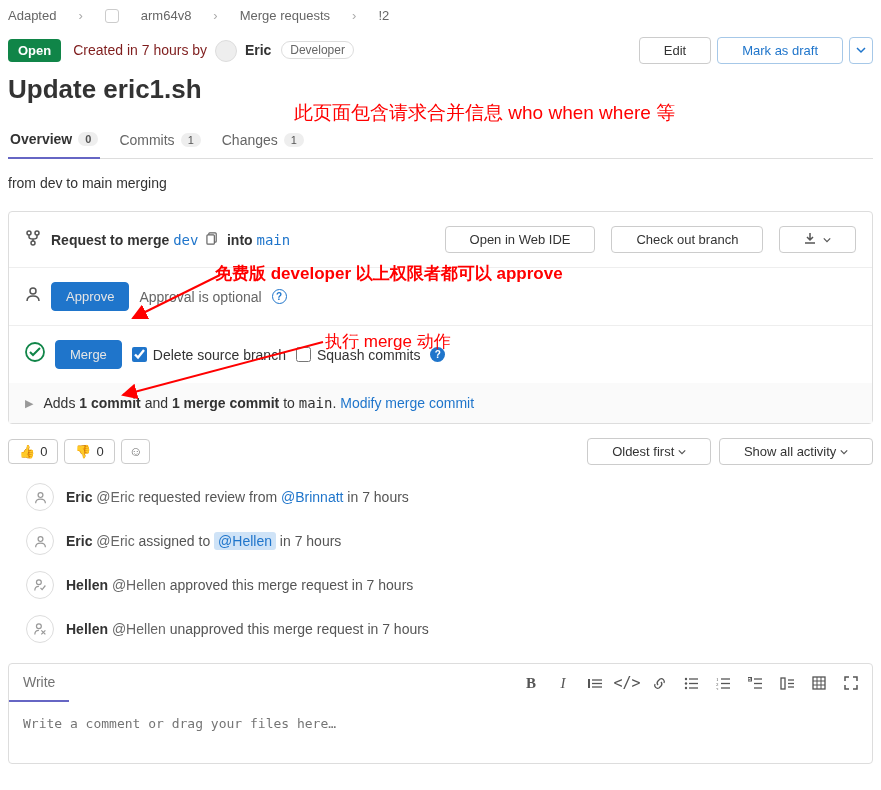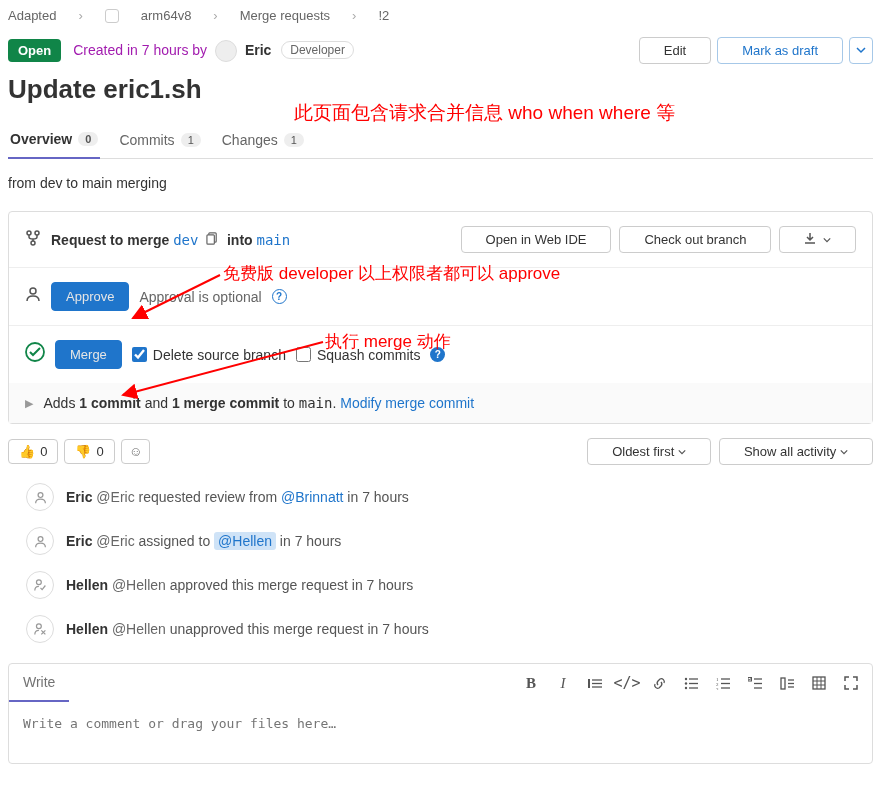--- a/index.html
+++ b/index.html
@@ -4,39 +4,39 @@
 <style>
   * { box-sizing: border-box; margin: 0; padding: 0; }
   body { font-family: -apple-system, BlinkMacSystemFont, "Segoe UI", Helvetica, Arial, sans-serif; font-size: 14px; color: #333; width: 881px; background: #fff; padding: 8px 8px 20px 8px; }
   a { color: #1f75cb; text-decoration: none; }
   .breadcrumbs { display: flex; align-items: center; gap: 22px; color: #666; font-size: 13px; margin-bottom: 14px; }
   .breadcrumbs .sep { color: #aaa; }
   .breadcrumbs .item { color: #666; cursor: pointer; }
   .proj-icon { width: 14px; height: 14px; border: 1px solid #ccc; border-radius: 3px; display: inline-block; }
   .header-row { display: flex; align-items: center; gap: 12px; margin-bottom: 8px; }
   .badge-open { background: #108548; color: #fff; font-weight: 600; padding: 4px 10px; border-radius: 4px; font-size: 13px; }
-  .created { color: #a21caf; }
+  .created { color: #7f1d1d; }
   .avatar { width: 22px; height: 22px; background: #eee; border-radius: 50%; display: inline-block; border: 1px solid #ddd; margin: 0 4px; vertical-align: middle;}
   .author-name { font-weight: 700; }
   .role-badge { border: 1px solid #ddd; color: #666; padding: 1px 8px; border-radius: 10px; font-size: 12px; margin-left: 6px; }
   .header-actions { margin-left: auto; display: flex; gap: 6px; }
   .btn { border: 1px solid #ccc; background: #fff; padding: 5px 24px; border-radius: 4px; font-size: 13px; cursor: pointer; color: #333; }
   .btn-chevron { padding: 5px 6px; }
   h1.title { font-size: 26px; font-weight: 600; margin: 10px 0 20px; }
   .tabs { display: flex; gap: 17px; border-bottom: 1px solid #ddd; margin-bottom: 16px; }
   .tab { padding: 6px 2px 10px; cursor: pointer; color: #666; display: flex; align-items: center; gap: 6px; }
   .tab.active { color: #333; font-weight: 600; border-bottom: 2px solid #6666c4; margin-bottom: -1px; }
   .count-badge { background: #eee; color: #555; padding: 1px 7px; border-radius: 10px; font-size: 11px; }
   .desc { margin: 14px 0 20px; }
   .panel { border: 1px solid #ddd; border-radius: 4px; margin-bottom: 14px; }
   .panel-row { padding: 14px 16px; border-bottom: 1px solid #eee; display: flex; align-items: center; gap: 10px; }
   .panel-row:last-child { border-bottom: none; }
   .req-text { font-weight: 600; }
   .code-text { font-family: ui-monospace, SFMono-Regular, Menlo, Monaco, monospace; color: #1f75cb; font-weight: 400; }
-  .row-actions { margin-left: auto; display: flex; gap: 8px; }
+  .row-actions { margin-left: auto; display: flex; gap: 16px; }
   .btn-primary { background: #1f75cb; color: #e5e5e5; border: 1px solid #1f75cb; padding: 6px 14px; border-radius: 4px; font-size: 13px; cursor: pointer; font-weight: 500; }
   .approval-text { color: #666; }
   .help-icon { color: #1f75cb; border: 1.5px solid #1f75cb; border-radius: 50%; width: 15px; height: 15px; display: inline-flex; align-items: center; justify-content: center; font-size: 10px; font-weight: 700;}
   .merge-icon { color: #108548; font-size: 20px; }
   .checkbox-wrap { display: flex; align-items: center; gap: 6px; }
   .checkbox-wrap input { width: 15px; height: 15px; }
   .expand-row { background: #fafafa; padding: 12px 16px; display: flex; align-items: center; gap: 10px; color: #333; }
   .expand-row .chev { color: #999; font-size: 11px; }
   .expand-text a { color: #1f75cb; }
   .reactions-row { display: flex; align-items: center; gap: 6px; margin: 14px 0 18px; }
@@ -145,21 +145,21 @@
         <svg width="12" height="12" viewBox="0 0 12 12">
             <path d="M6 1 v6 M3 5 l3 3 l3-3 M1 11 h10" stroke="#555" stroke-width="1.5" fill="none"></path>
           </svg>
         <svg width="8" height="8" viewBox="0 0 10 10" style="margin-left:3px;">
             <path d="M1 3 L5 7 L9 3" stroke="#555" stroke-width="1.5" fill="none"></path>
           </svg>
       </button>
     </div>
   </div>
 
-  <div class="annotation" style="left:223px; top:262px;">免费版 developer 以上权限者都可以 approve</div>
+  <div class="annotation" style="left:215px; top:262px;font-weight:bold;">免费版 developer 以上权限者都可以 approve</div>
   <svg class="annotation" style="left:125px; top:270px;" width="100" height="60">
     <defs>
         <marker id="ah1" markerWidth="8" markerHeight="8" refX="7" refY="4" orient="auto">
           <path d="M0,0 L8,4 L0,8 Z" fill="#ff0000"></path>
         </marker>
       </defs>
     <line x1="95" y1="5" x2="8" y2="48" stroke="#ff0000" stroke-width="2" marker-end="url(#ah1)"></line>
   </svg>
 
   <div class="panel-row">

